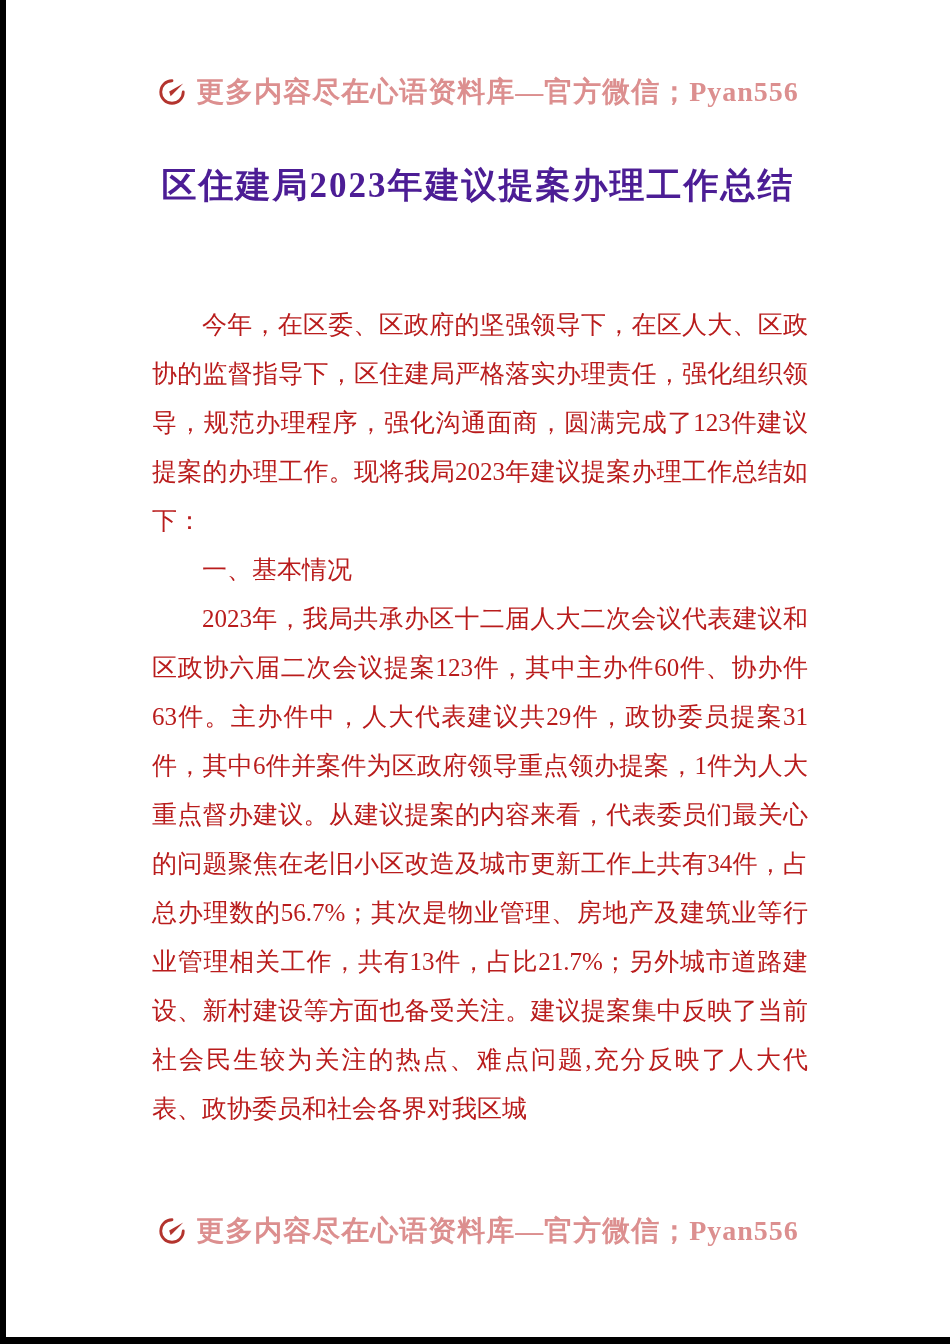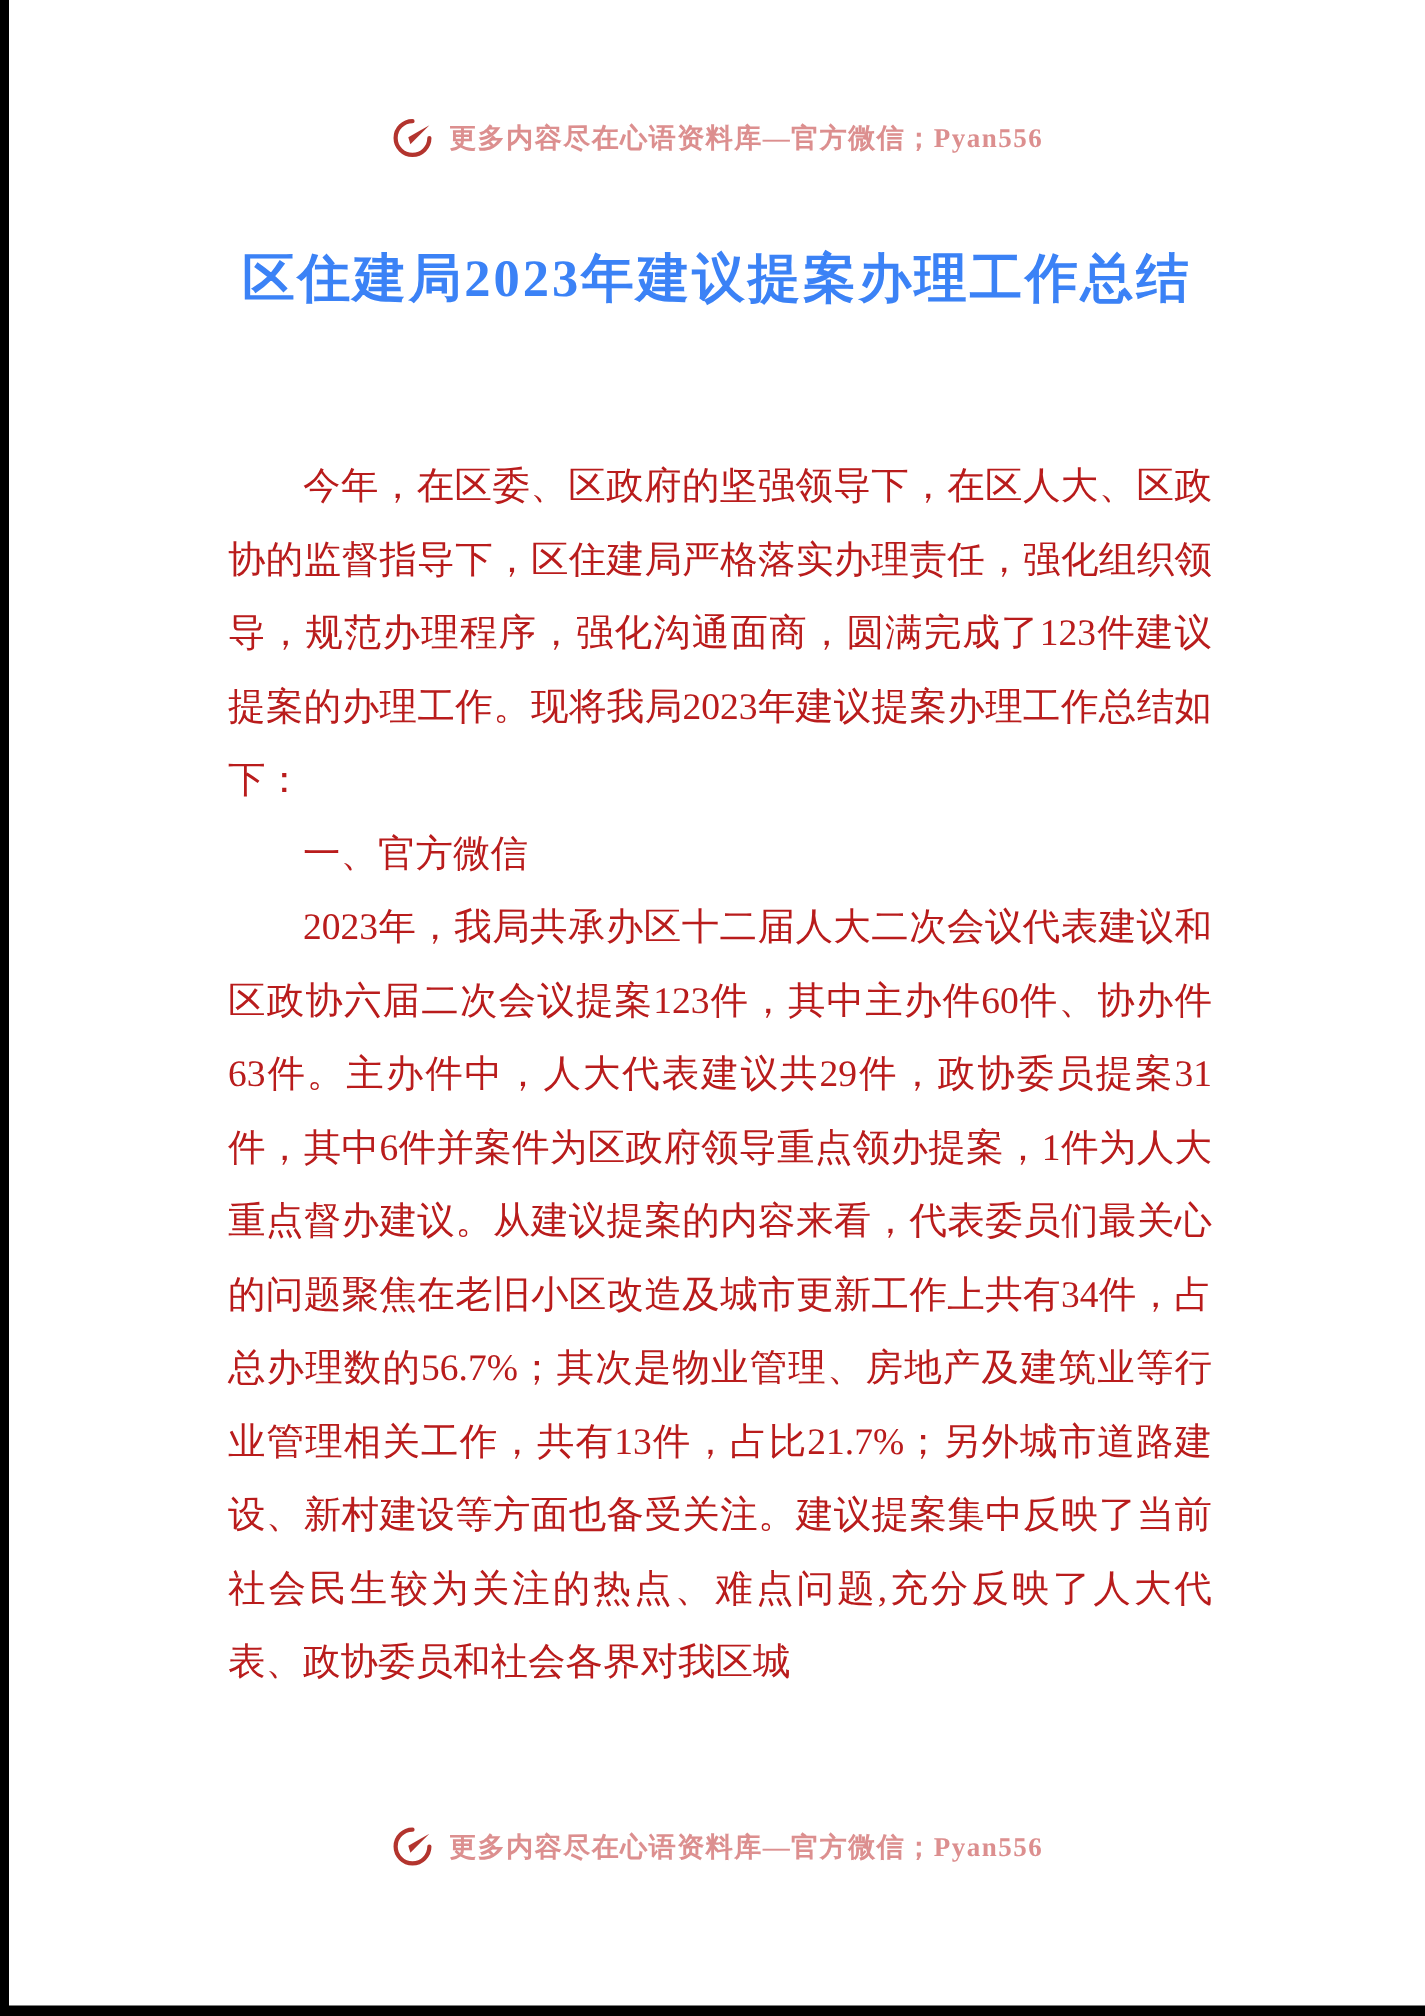--- a/index.html
+++ b/index.html
@@ -20,42 +20,42 @@
     flex-direction: column;
     font-family: "Liberation Serif", "DejaVu Serif", serif;
     color: #1a1a1a;
   }
   .watermark {
     display: flex;
     align-items: center;
     justify-content: center;
     gap: 9px;
     color: #dc8f8f;
-    font-size: 18px;
+    font-size: 28px;
     font-weight: 600;
     letter-spacing: 1px;
     line-height: 32px;
     flex: 0 0 auto;
   }
   .watermark.header { margin-top: 76px; }
   .watermark.footer { margin-top: auto; margin-bottom: 90px; }
   .logo {
     display: inline-flex;
     width: 30px;
     height: 30px;
     flex: 0 0 auto;
   }
   .logo svg { width: 100%; height: 100%; }
   .doc-title {
     margin: 56px 40px 0 40px;
     text-align: center;
     font-size: 35px;
     font-weight: 700;
     letter-spacing: 2px;
-    color: #3b82f6;
+    color: #4c1d95;
     line-height: 44px;
     flex: 0 0 auto;
   }
   .content {
     margin-top: 92px;
     padding: 0 142px 0 146px;
     font-size: 25px;
     line-height: 49px;
     color: #b91c1c;
     flex: 0 0 auto;
@@ -79,21 +79,21 @@
         <path d="M28 7 L17 18 L14.5 20.5 L13 15.5 Z" fill="#b3342e"></path>
       </svg>
     </span>
     <span>更多内容尽在心语资料库—官方微信；Pyan556</span>
   </div>
 
   <h1 class="doc-title">区住建局2023年建议提案办理工作总结</h1>
 
   <div class="content">
     <p>今年，在区委、区政府的坚强领导下，在区人大、区政协的监督指导下，区住建局严格落实办理责任，强化组织领导，规范办理程序，强化沟通面商，圆满完成了123件建议提案的办理工作。现将我局2023年建议提案办理工作总结如下：</p>
-    <p>一、官方微信</p>
+    <p>一、基本情况</p>
     <p>2023年，我局共承办区十二届人大二次会议代表建议和区政协六届二次会议提案123件，其中主办件60件、协办件63件。主办件中，人大代表建议共29件，政协委员提案31件，其中6件并案件为区政府领导重点领办提案，1件为人大重点督办建议。从建议提案的内容来看，代表委员们最关心的问题聚焦在老旧小区改造及城市更新工作上共有34件，占总办理数的56.7%；其次是物业管理、房地产及建筑业等行业管理相关工作，共有13件，占比21.7%；另外城市道路建设、新村建设等方面也备受关注。建议提案集中反映了当前社会民生较为关注的热点、难点问题,充分反映了人大代表、政协委员和社会各界对我区城</p>
   </div>
 
   <div class="watermark footer">
     <span class="logo">
       <svg viewBox="0 0 32 32" fill="none" xmlns="http://www.w3.org/2000/svg">
         <path d="M16 4 C9.4 4 4 9.4 4 16 C4 22.6 9.4 28 16 28 C22.6 28 28 22.6 28 16" stroke="#b3342e" stroke-width="3" stroke-linecap="round"></path>
         <path d="M28 7 L17 18 L14.5 20.5 L13 15.5 Z" fill="#b3342e"></path>
       </svg>
     </span>

